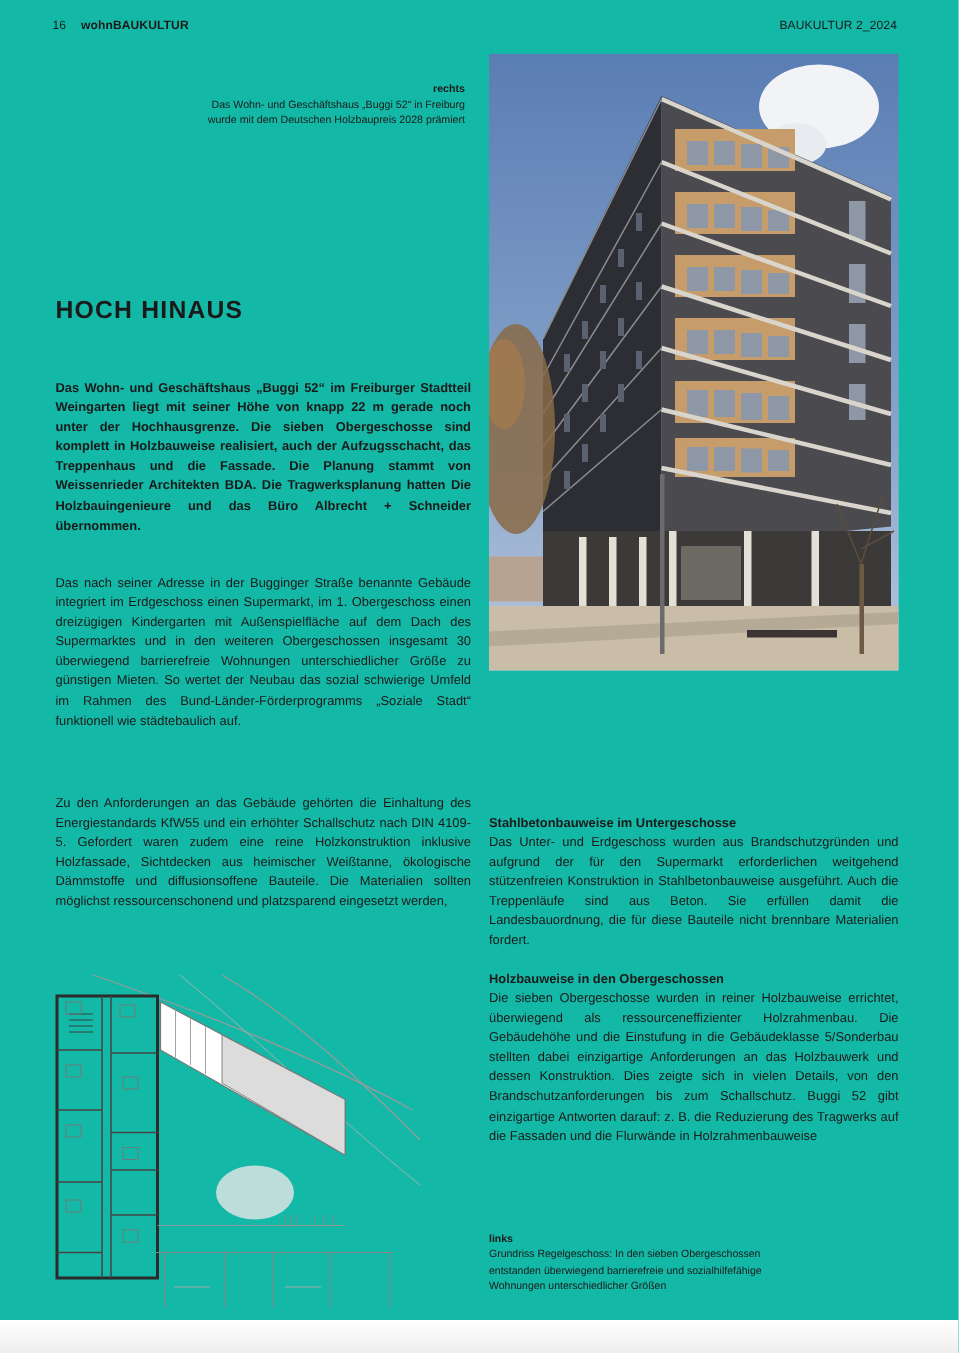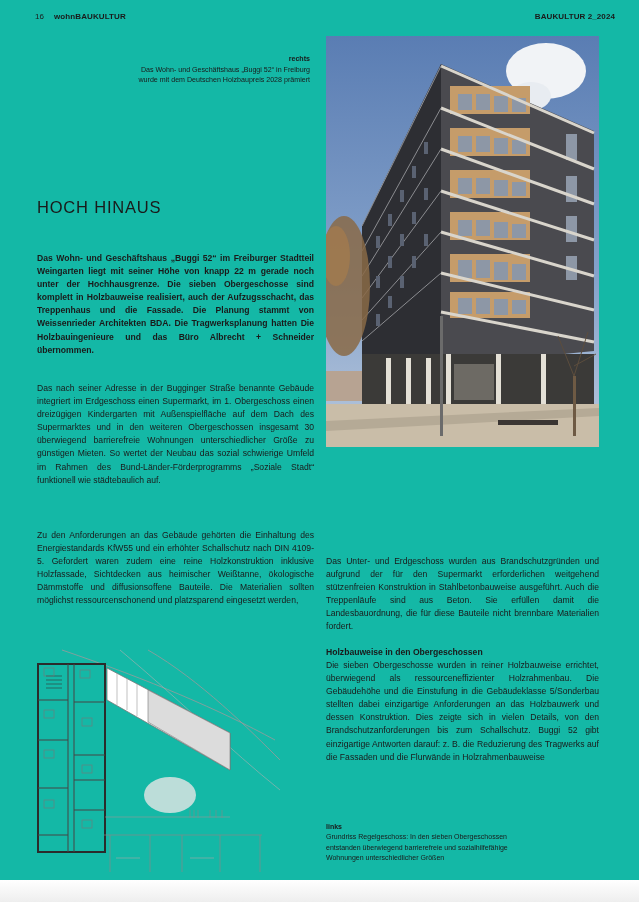--- a/index.html
+++ b/index.html
@@ -8,28 +8,28 @@
       background: #ffffff;
       font-family: "Liberation Sans", "DejaVu Sans", sans-serif;
       color: #1a1a1a;
       position: relative;
     }
     .page { position: absolute; left: 0; top: 0; width: 639px; height: 902px; background: #14b8a6; }
     .page-shadow { position: absolute; left: 0; bottom: 0; width: 639px; height: 22px; background: linear-gradient(#fff, #eeeeee); }
     .hdr { position: absolute; top: 12px; font-size: 8px; letter-spacing: 0.1px; }
     .hdr.pagenum { left: 35px; }
     .hdr.section { left: 54px; font-weight: bold; }
-    .hdr.issue { right: 24px; font-weight: bold; }
+    .hdr.issue { right: 41px; }
 
     .caption-right { position: absolute; left: 100px; top: 54px; width: 210px; text-align: right; font-size: 7.1px; line-height: 10.6px; }
     .caption-right .lbl { font-weight: bold; text-align: right; }
 
     .photo { position: absolute; left: 326px; top: 36px; width: 273px; height: 411px; overflow: hidden; background: linear-gradient(180deg, #5b7fb4 0%, #7d9cc7 40%, #a9bdd8 70%, #c8d3e0 100%); }
 
-    .title { position: absolute; left: 37px; top: 198px; font-size: 16.5px; font-weight: normal; letter-spacing: 0.8px; }
+    .title { position: absolute; left: 37px; top: 198px; font-size: 16.5px; font-weight: bold; letter-spacing: 0.8px; }
     .subtitle { position: absolute; left: 37px; top: 215px; font-size: 11px; font-weight: bold; }
 
     .col { position: absolute; font-size: 8.6px; line-height: 13.1px; text-align: justify; hyphens: manual; }
     .col p { margin: 0; }
     .lead { left: 37px; top: 252px; width: 277px; font-weight: bold; }
     .c1a { left: 37px; top: 382px; width: 277px; }
     .c1h { left: 37px; top: 516px; width: 277px; font-weight: bold; }
     .c1b { left: 37px; top: 529px; width: 277px; }
     .c2a { left: 326px; top: 474px; width: 273px; }
     .c2h1 { left: 326px; top: 542px; width: 273px; font-weight: bold; }
@@ -190,20 +190,21 @@
 
   <div class="col c1a">
     <p>Das nach seiner Adresse in der Bugginger Straße benannte Gebäude integriert im Erdgeschoss einen Supermarkt, im 1. Obergeschoss einen dreizügigen Kindergarten mit Außen­spielfläche auf dem Dach des Supermarktes und in den wei­teren Obergeschossen insgesamt 30 überwiegend barriere­freie Wohnungen unterschiedlicher Größe zu günstigen Mie­ten. So wertet der Neubau das sozial schwierige Umfeld im Rahmen des Bund-Länder-Förderprogramms „Soziale Stadt“ funktionell wie städtebaulich auf.</p>
   </div>
 
   <div class="col c1b">
     <p>Zu den Anforderungen an das Gebäude gehörten die Einhal­tung des Energiestandards KfW55 und ein erhöhter Schall­schutz nach DIN 4109-5. Gefordert waren zudem eine reine Holzkonstruktion inklusive Holzfassade, Sichtdecken aus heimischer Weißtanne, ökologische Dämmstoffe und dif­fusionsoffene Bauteile. Die Materialien sollten möglichst ressourcenschonend und platzsparend eingesetzt werden,</p>
   </div>
 
 
+  <div class="col c2h1">Stahlbetonbauweise im Untergeschosse</div>
   <div class="col c2h2">Holzbauweise in den Obergeschossen</div>
 
   <div class="col c2b">
     <p>Das Unter- und Erdgeschoss wurden aus Brandschutzgrün­den und aufgrund der für den Supermarkt erforderlichen weitgehend stützenfreien Konstruktion in Stahlbetonbau­weise ausgeführt. Auch die Treppenläufe sind aus Beton. Sie erfüllen damit die Landesbauordnung, die für diese Bauteile nicht brennbare Materialien fordert.</p>
   </div>
   <div class="col c2c">
     <p>Die sieben Obergeschosse wurden in reiner Holzbauweise errichtet, überwiegend als ressourceneffizienter Holzrah­menbau. Die Gebäudehöhe und die Einstufung in die Ge­bäudeklasse 5/Sonderbau stellten dabei einzigartige Anfor­derungen an das Holzbauwerk und dessen Konstruktion. Dies zeigte sich in vielen Details, von den Brandschutzanfor­derungen bis zum Schallschutz. Buggi 52 gibt einzigartige Antworten darauf: z. B. die Reduzierung des Tragwerks auf die Fassaden und die Flurwände in Holzrahmenbauweise</p>
   </div>
 
   <div class="plan">

